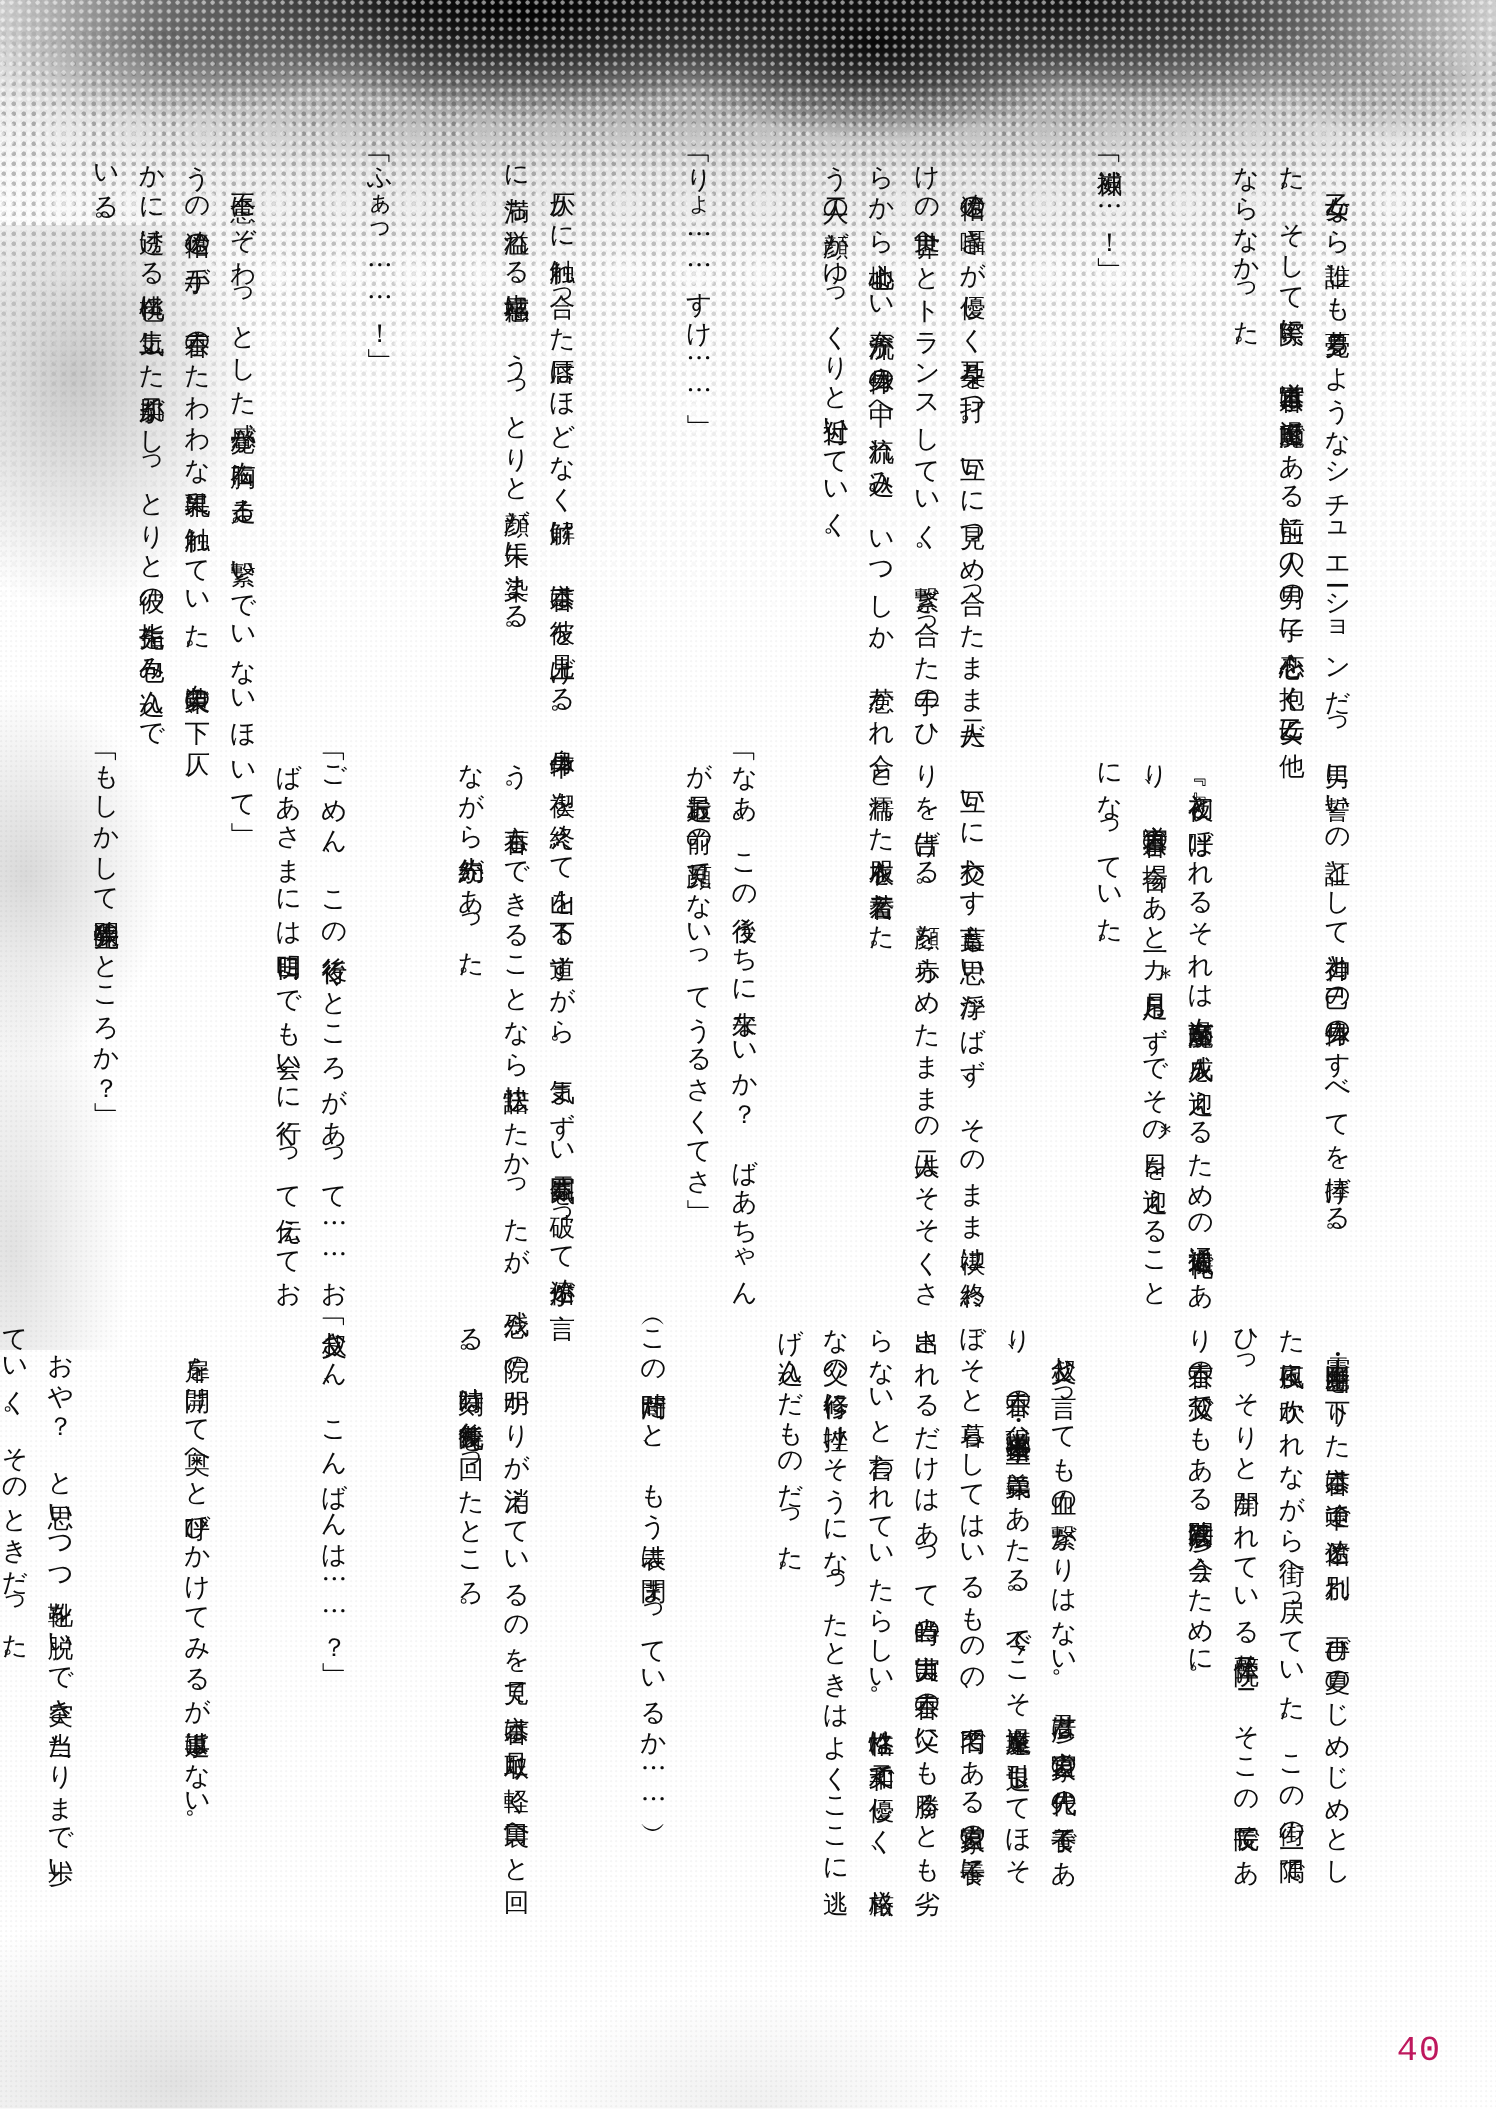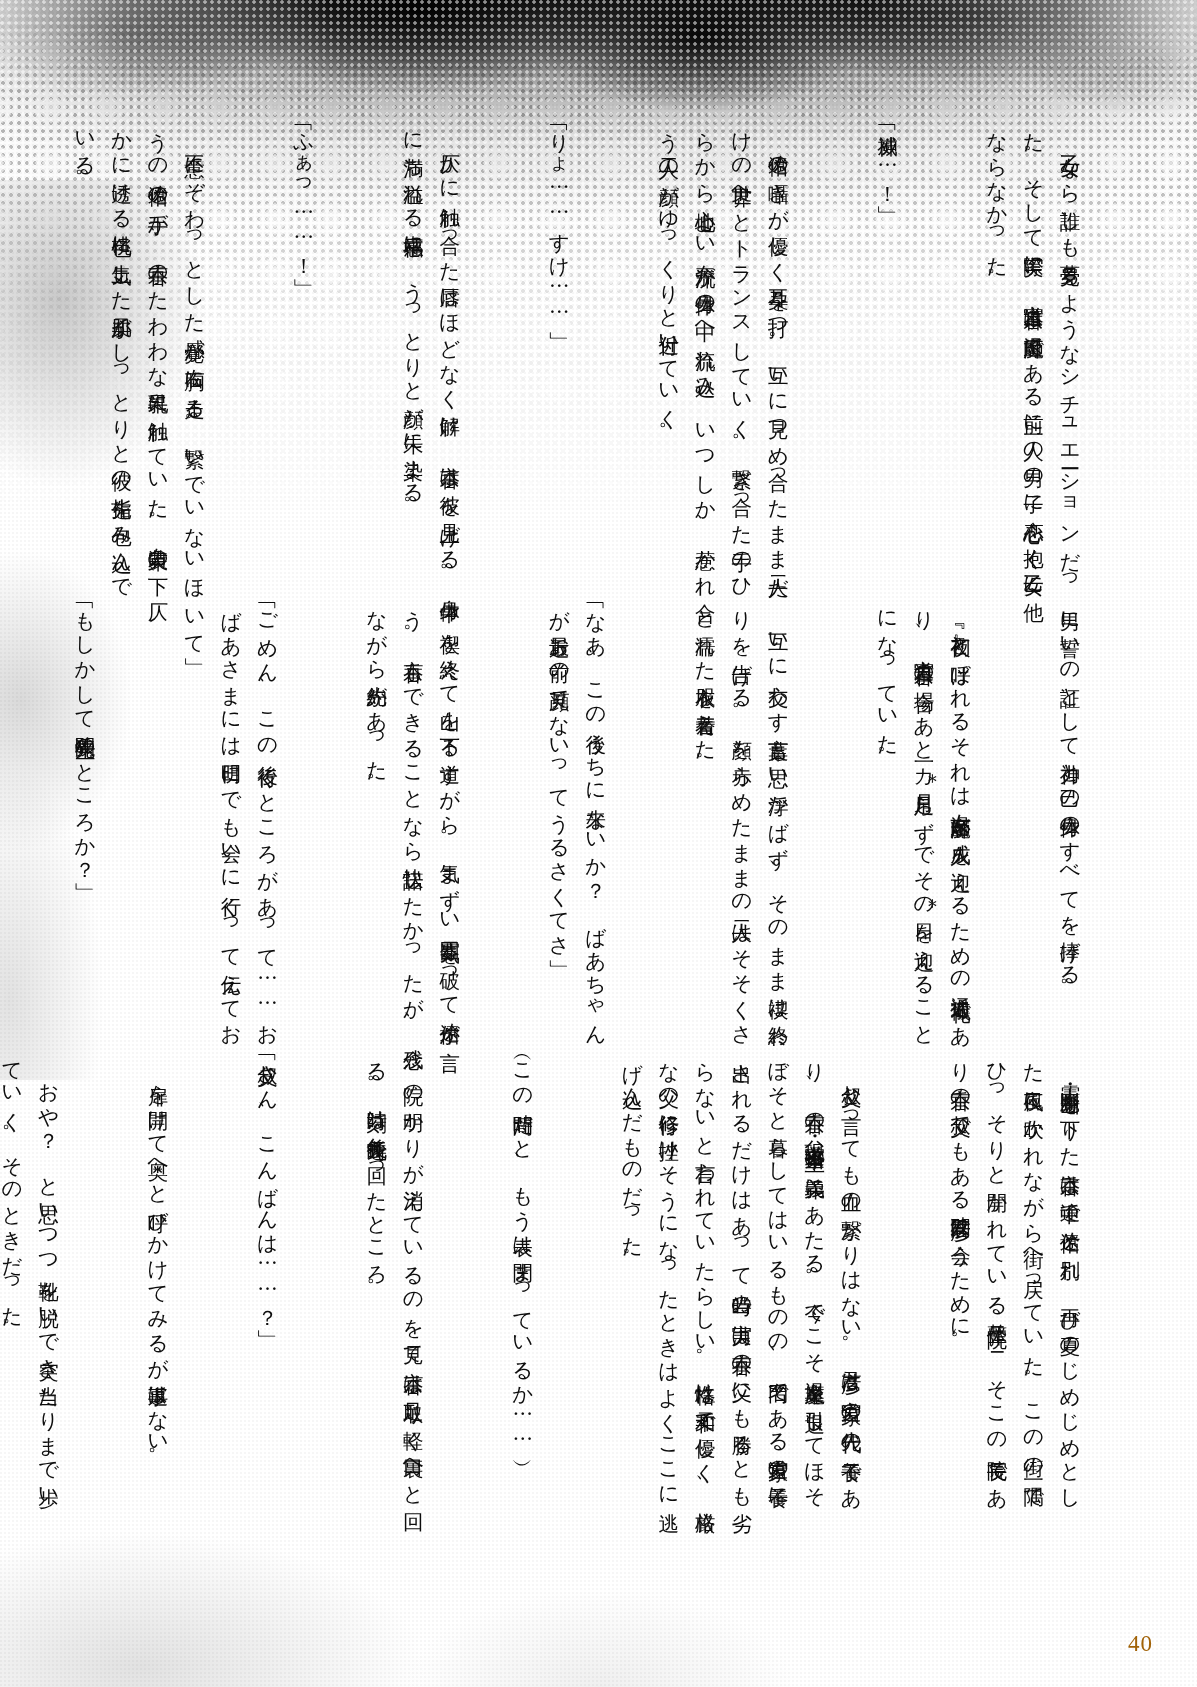--- a/index.html
+++ b/index.html
@@ -101,23 +101,23 @@
     -webkit-writing-mode:vertical-rl;
     font-size:20px;
     color:#111;
     letter-spacing:2px;
   }
 
   
   #page-number{
     position:absolute;
     right:44px;bottom:30px;
-    font-family:Liberation Serif, serif;
-    font-size:23px;
-    color:#a16207;
+    font-family:Liberation Mono, monospace;
+    font-size:28px;
+    color:#be185d;
     letter-spacing:1px;
   }
 </style>
 </head>
 <body>
 
 <div id="page">
 
   <div class="tone-layer">
     <div class="tone-top"></div>

